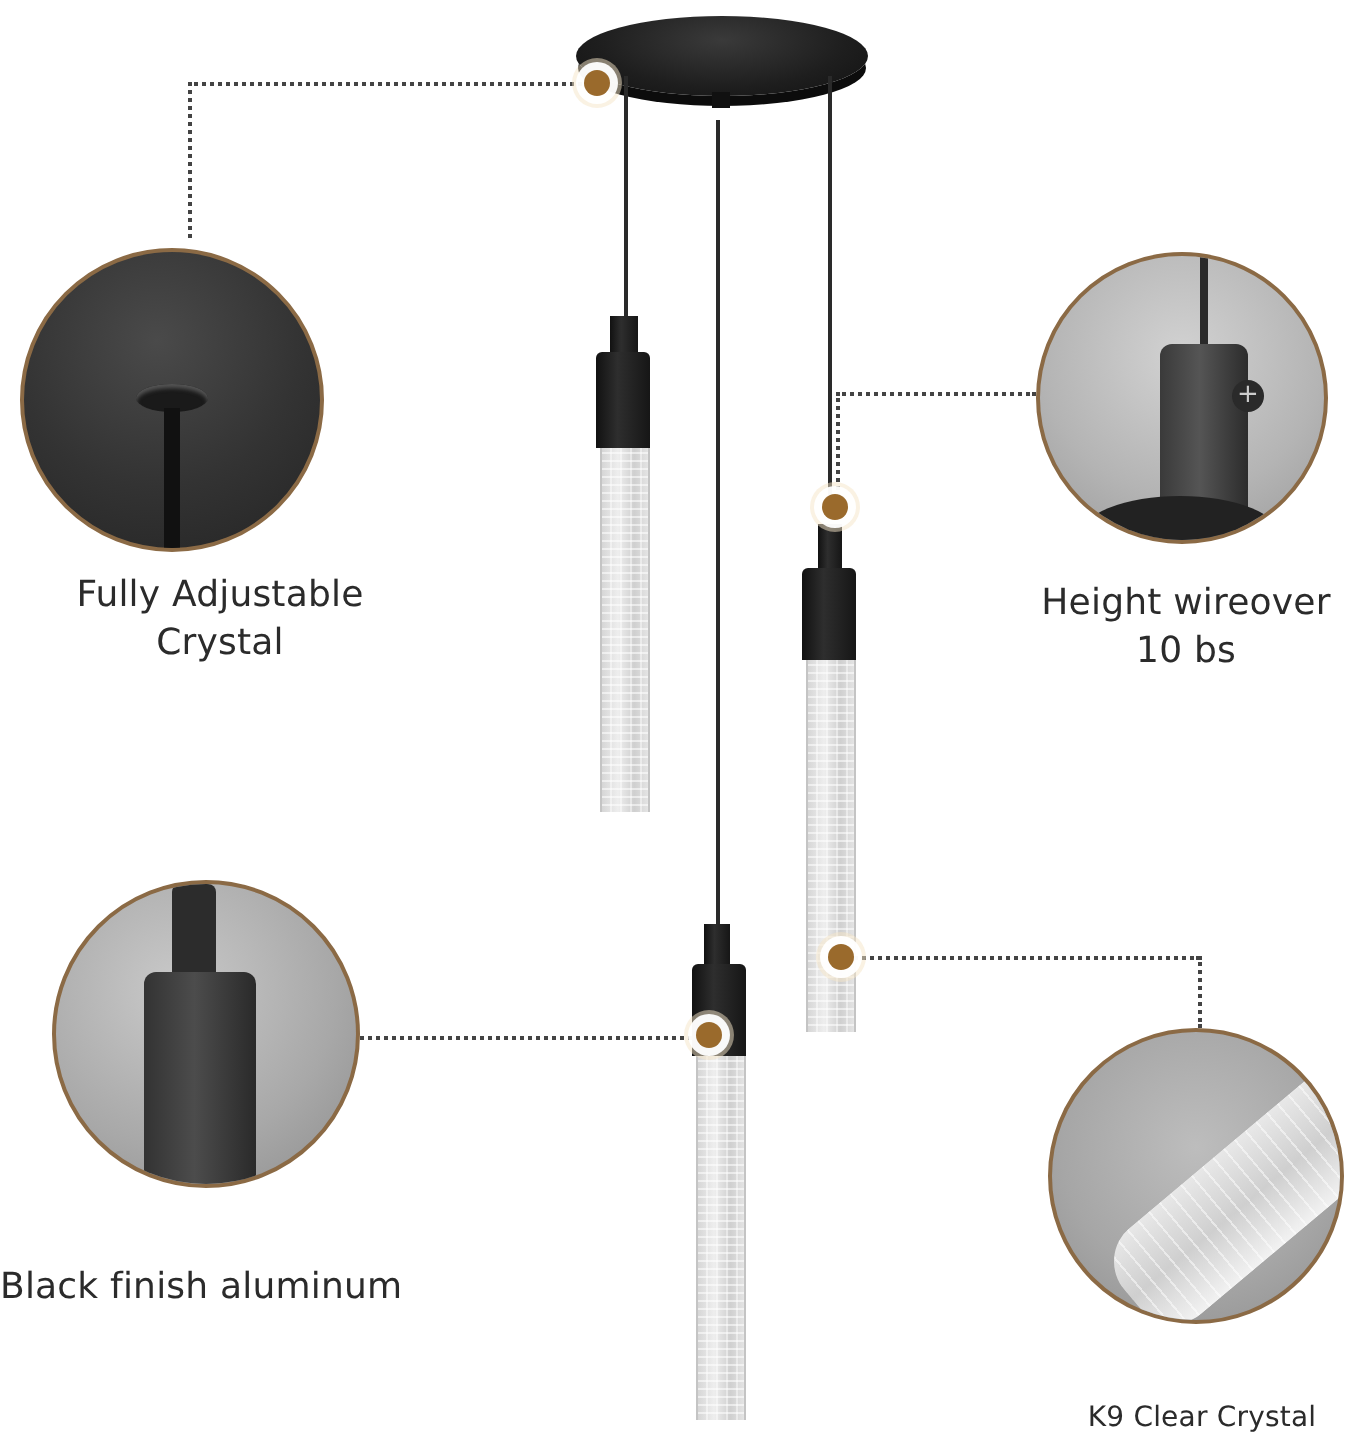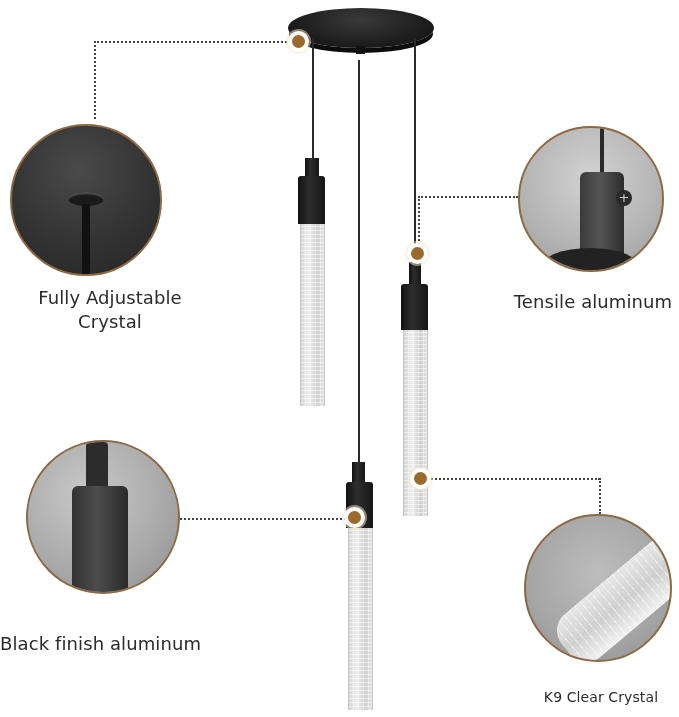--- a/index.html
+++ b/index.html
@@ -4,21 +4,21 @@
   <style>
     html, body { margin: 0; padding: 0; }
     body {
       width: 679px; height: 717px; position: relative; overflow: hidden;
       background: #ffffff;
       font-family: "DejaVu Sans", "Liberation Sans", sans-serif;
       color: #2a2a2a;
     }
     .abs { position: absolute; }
     .label { position: absolute; text-align: center; font-size: 18px; line-height: 24px; color: #2b2b2b; letter-spacing: 0.1px; }
-    .label.small { font-size: 14px; line-height: 18px; }
+    .label.small { font-size: 14px; line-height: 18px; margin-top: 12px; }
     .dot-h { position: absolute; height: 0; border-top: 2px dotted #444; }
     .dot-v { position: absolute; width: 0; border-left: 2px dotted #444; }
     .marker {
       position: absolute; width: 13px; height: 13px; border-radius: 50%;
       background: #9a6a2c; box-shadow: 0 0 0 4px rgba(255,255,255,0.95), 0 0 0 6px rgba(245,230,200,0.5);
     }
     .circle {
       position: absolute; border-radius: 50%; overflow: hidden;
       border: 2px solid #8b6a45;
       background: radial-gradient(circle at 40% 35%, #c9c9c9 0%, #a8a8a8 60%, #8d8d8d 100%);
@@ -92,21 +92,22 @@
   <div class="abs" style="left:30px; top:30px; width:150px; height:56px; transform:rotate(-40deg); transform-origin:0 0; top:112px; left:22px;
               background:repeating-linear-gradient(90deg, rgba(255,255,255,0) 0 6px, rgba(255,255,255,0.5) 6px 7px), linear-gradient(180deg,#e8e8e8,#cfcfcf 50%,#f2f2f2); border-radius:22px 4px 4px 22px;"></div>
 </div>
 
 <div class="label" style="left:0; top:286px; width:172px;margin-left:24px;">
   <div>Fully Adjustable</div>
   <div>Crystal</div>
 </div>
 
 <div class="label" style="left:508px; top:290px; width:170px;">
-  <div>Tensile aluminum</div>
+  <div>Height wireover</div>
+  <div>10 bs</div>
 </div>
 
 <div class="label" style="left:0; top:632px; width:210px; text-align:left;">
   <div>Black finish aluminum</div>
 </div>
 
 <div class="label small" style="left:526px; top:688px; width:150px;">
   <div>K9 Clear Crystal</div>
 </div>
 

